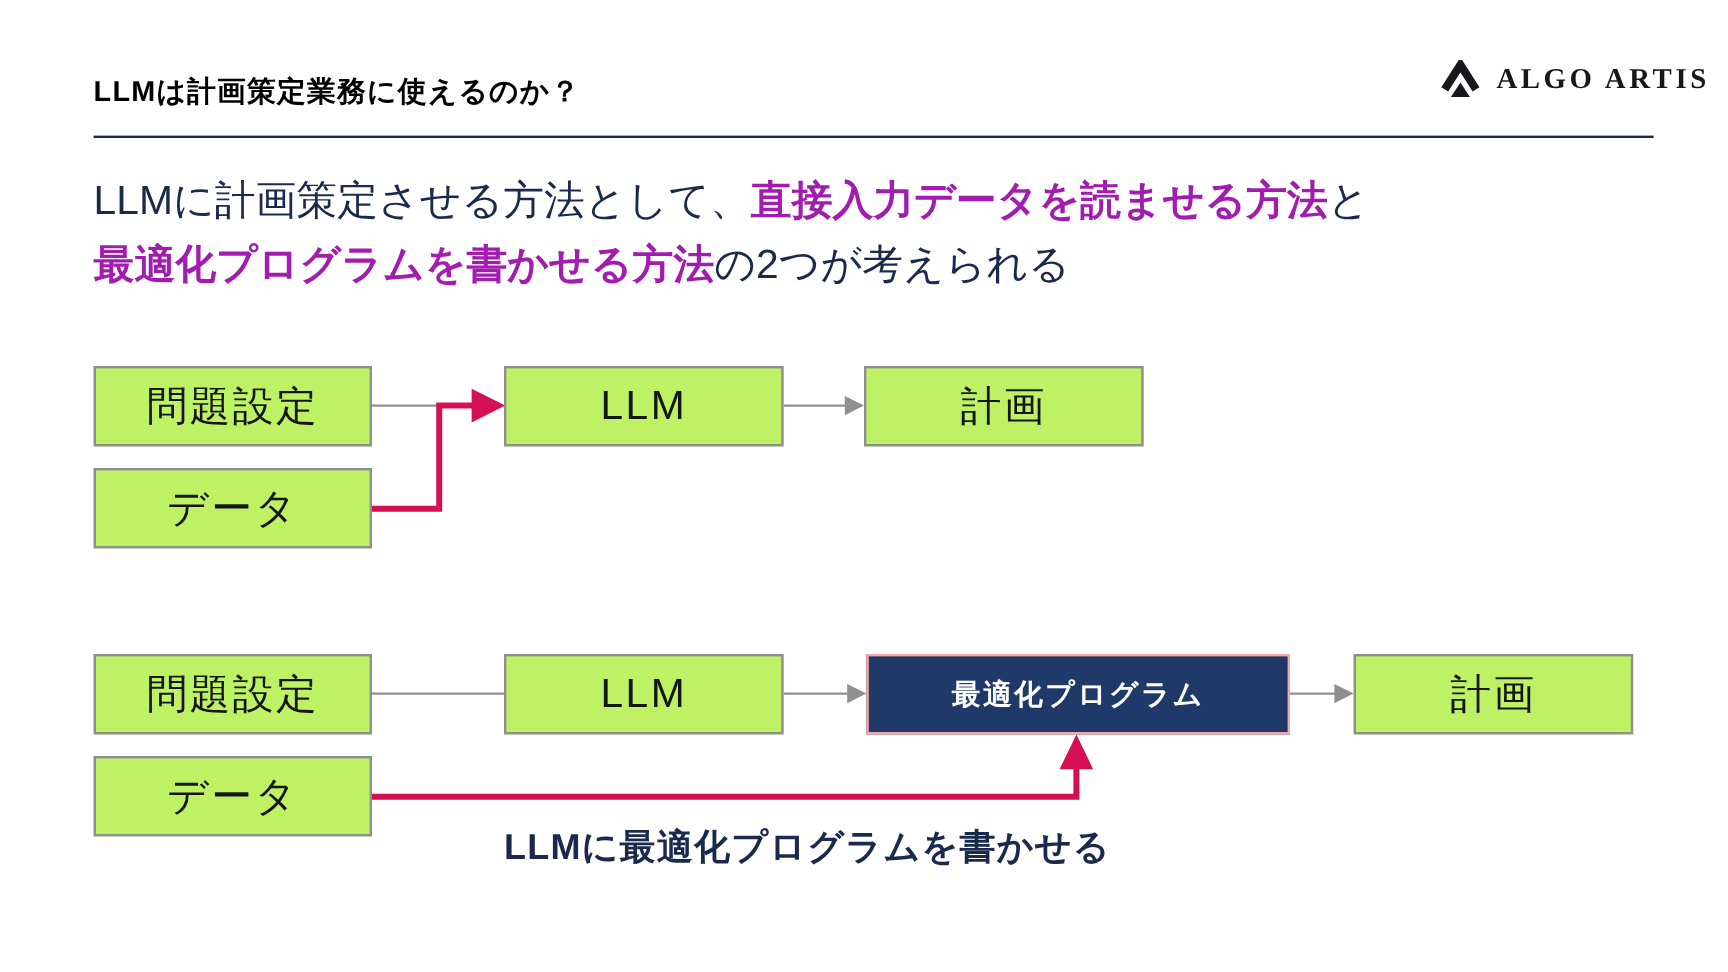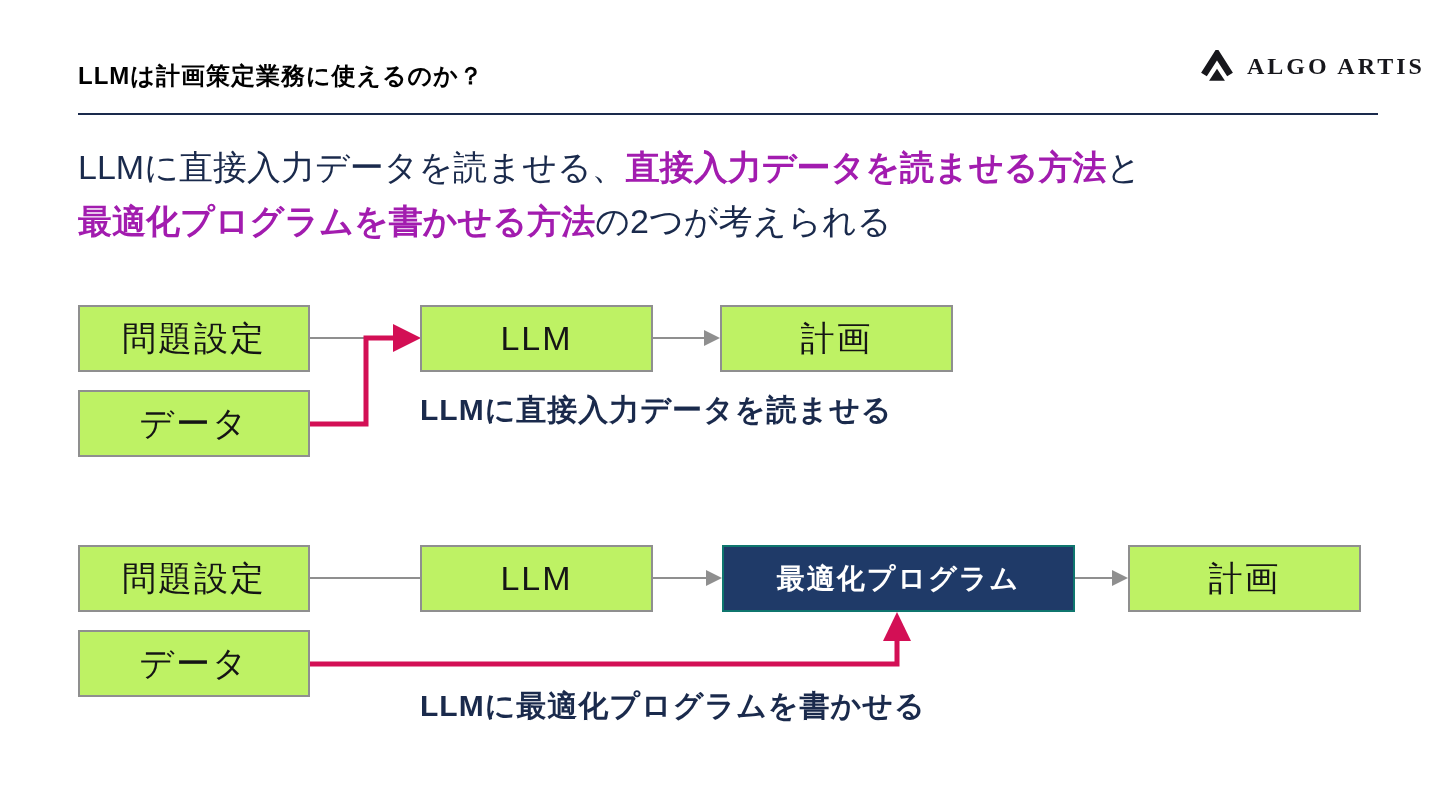--- a/index.html
+++ b/index.html
@@ -39,22 +39,22 @@
   .intro .hl{color:#a21caf;font-weight:700;}
   
   .dbox{
     position:absolute;box-sizing:border-box;
     background:#bef264;border:2px solid #8f8f8f;
     display:flex;align-items:center;justify-content:center;
     font-size:34px;color:#151515;letter-spacing:2px;
     white-space:nowrap;
   }
   .dbox.navy{
-    background:#1f3a68;border:2px solid #0f766e;
-    color:#ffffff;font-weight:700;font-size:28px;
+    background:#1f3a68;border:2px solid #fca5a5;
+    color:#ffffff;font-weight:700;font-size:24px;
   }
   .caption{
     position:absolute;
     font-size:30px;font-weight:700;color:#1a2a4c;letter-spacing:1px;
     white-space:nowrap;
   }
   
   .arrows{
     position:absolute;left:0;top:0;width:1440px;height:810px;
     pointer-events:none;
@@ -73,21 +73,21 @@
         <path d="M3.5 21.5 L15 3.5 L26.5 21.5" fill="none" stroke="#17171c" stroke-width="6"></path>
         <path d="M15 16.5 L22 27 L8 27 Z" fill="#17171c"></path>
       </svg>
     </span>
     <span class="logo-text">ALGO ARTIS</span>
   </div>
 
   <div class="divider"></div>
 
   <div class="intro">
-    <span>LLMに直接入力データを読ませる、</span><span class="hl">直接入力データを読ませる方法</span><span>と</span><br>
+    <span>LLMに計画策定させる方法として、</span><span class="hl">直接入力データを読ませる方法</span><span>と</span><br>
     <span class="hl">最適化プログラムを書かせる方法</span><span>の2つが考えられる</span>
   </div>
 
   <svg class="arrows">
 
     <line x1="310" y1="338" x2="368" y2="338" stroke="#8f8f8f" stroke-width="2"></line>
     <line x1="653" y1="338" x2="706" y2="338" stroke="#8f8f8f" stroke-width="2"></line>
     <polygon points="720,338 704,330 704,346" fill="#8f8f8f"></polygon>
     <polyline points="310,424 366,424 366,338 394,338" fill="none" stroke="#d30f55" stroke-width="5"></polyline>
     <polygon points="421,338 393,324 393,352" fill="#d30f55"></polygon>
@@ -98,21 +98,20 @@
     <line x1="1075" y1="578" x2="1114" y2="578" stroke="#8f8f8f" stroke-width="2"></line>
     <polygon points="1128,578 1112,570 1112,586" fill="#8f8f8f"></polygon>
     <polyline points="310,664 897,664 897,640" fill="none" stroke="#d30f55" stroke-width="5"></polyline>
     <polygon points="897,612 883,641 911,641" fill="#d30f55"></polygon>
   </svg>
 
   <div class="dbox" style="left:78px;top:305px;width:232px;height:67px;">問題設定</div>
   <div class="dbox" style="left:78px;top:390px;width:232px;height:67px;">データ</div>
   <div class="dbox" style="left:420px;top:305px;width:233px;height:67px;">LLM</div>
   <div class="dbox" style="left:720px;top:305px;width:233px;height:67px;">計画</div>
-  <div class="caption" style="left:420px;top:390px;">LLMに直接入力データを読ませる</div>
 
   <div class="dbox" style="left:78px;top:545px;width:232px;height:67px;">問題設定</div>
   <div class="dbox" style="left:78px;top:630px;width:232px;height:67px;">データ</div>
   <div class="dbox" style="left:420px;top:545px;width:233px;height:67px;">LLM</div>
   <div class="dbox navy" style="left:722px;top:545px;width:353px;height:67px;">最適化プログラム</div>
   <div class="dbox" style="left:1128px;top:545px;width:233px;height:67px;">計画</div>
   <div class="caption" style="left:420px;top:686px;">LLMに最適化プログラムを書かせる</div>
 
 </div>
 

